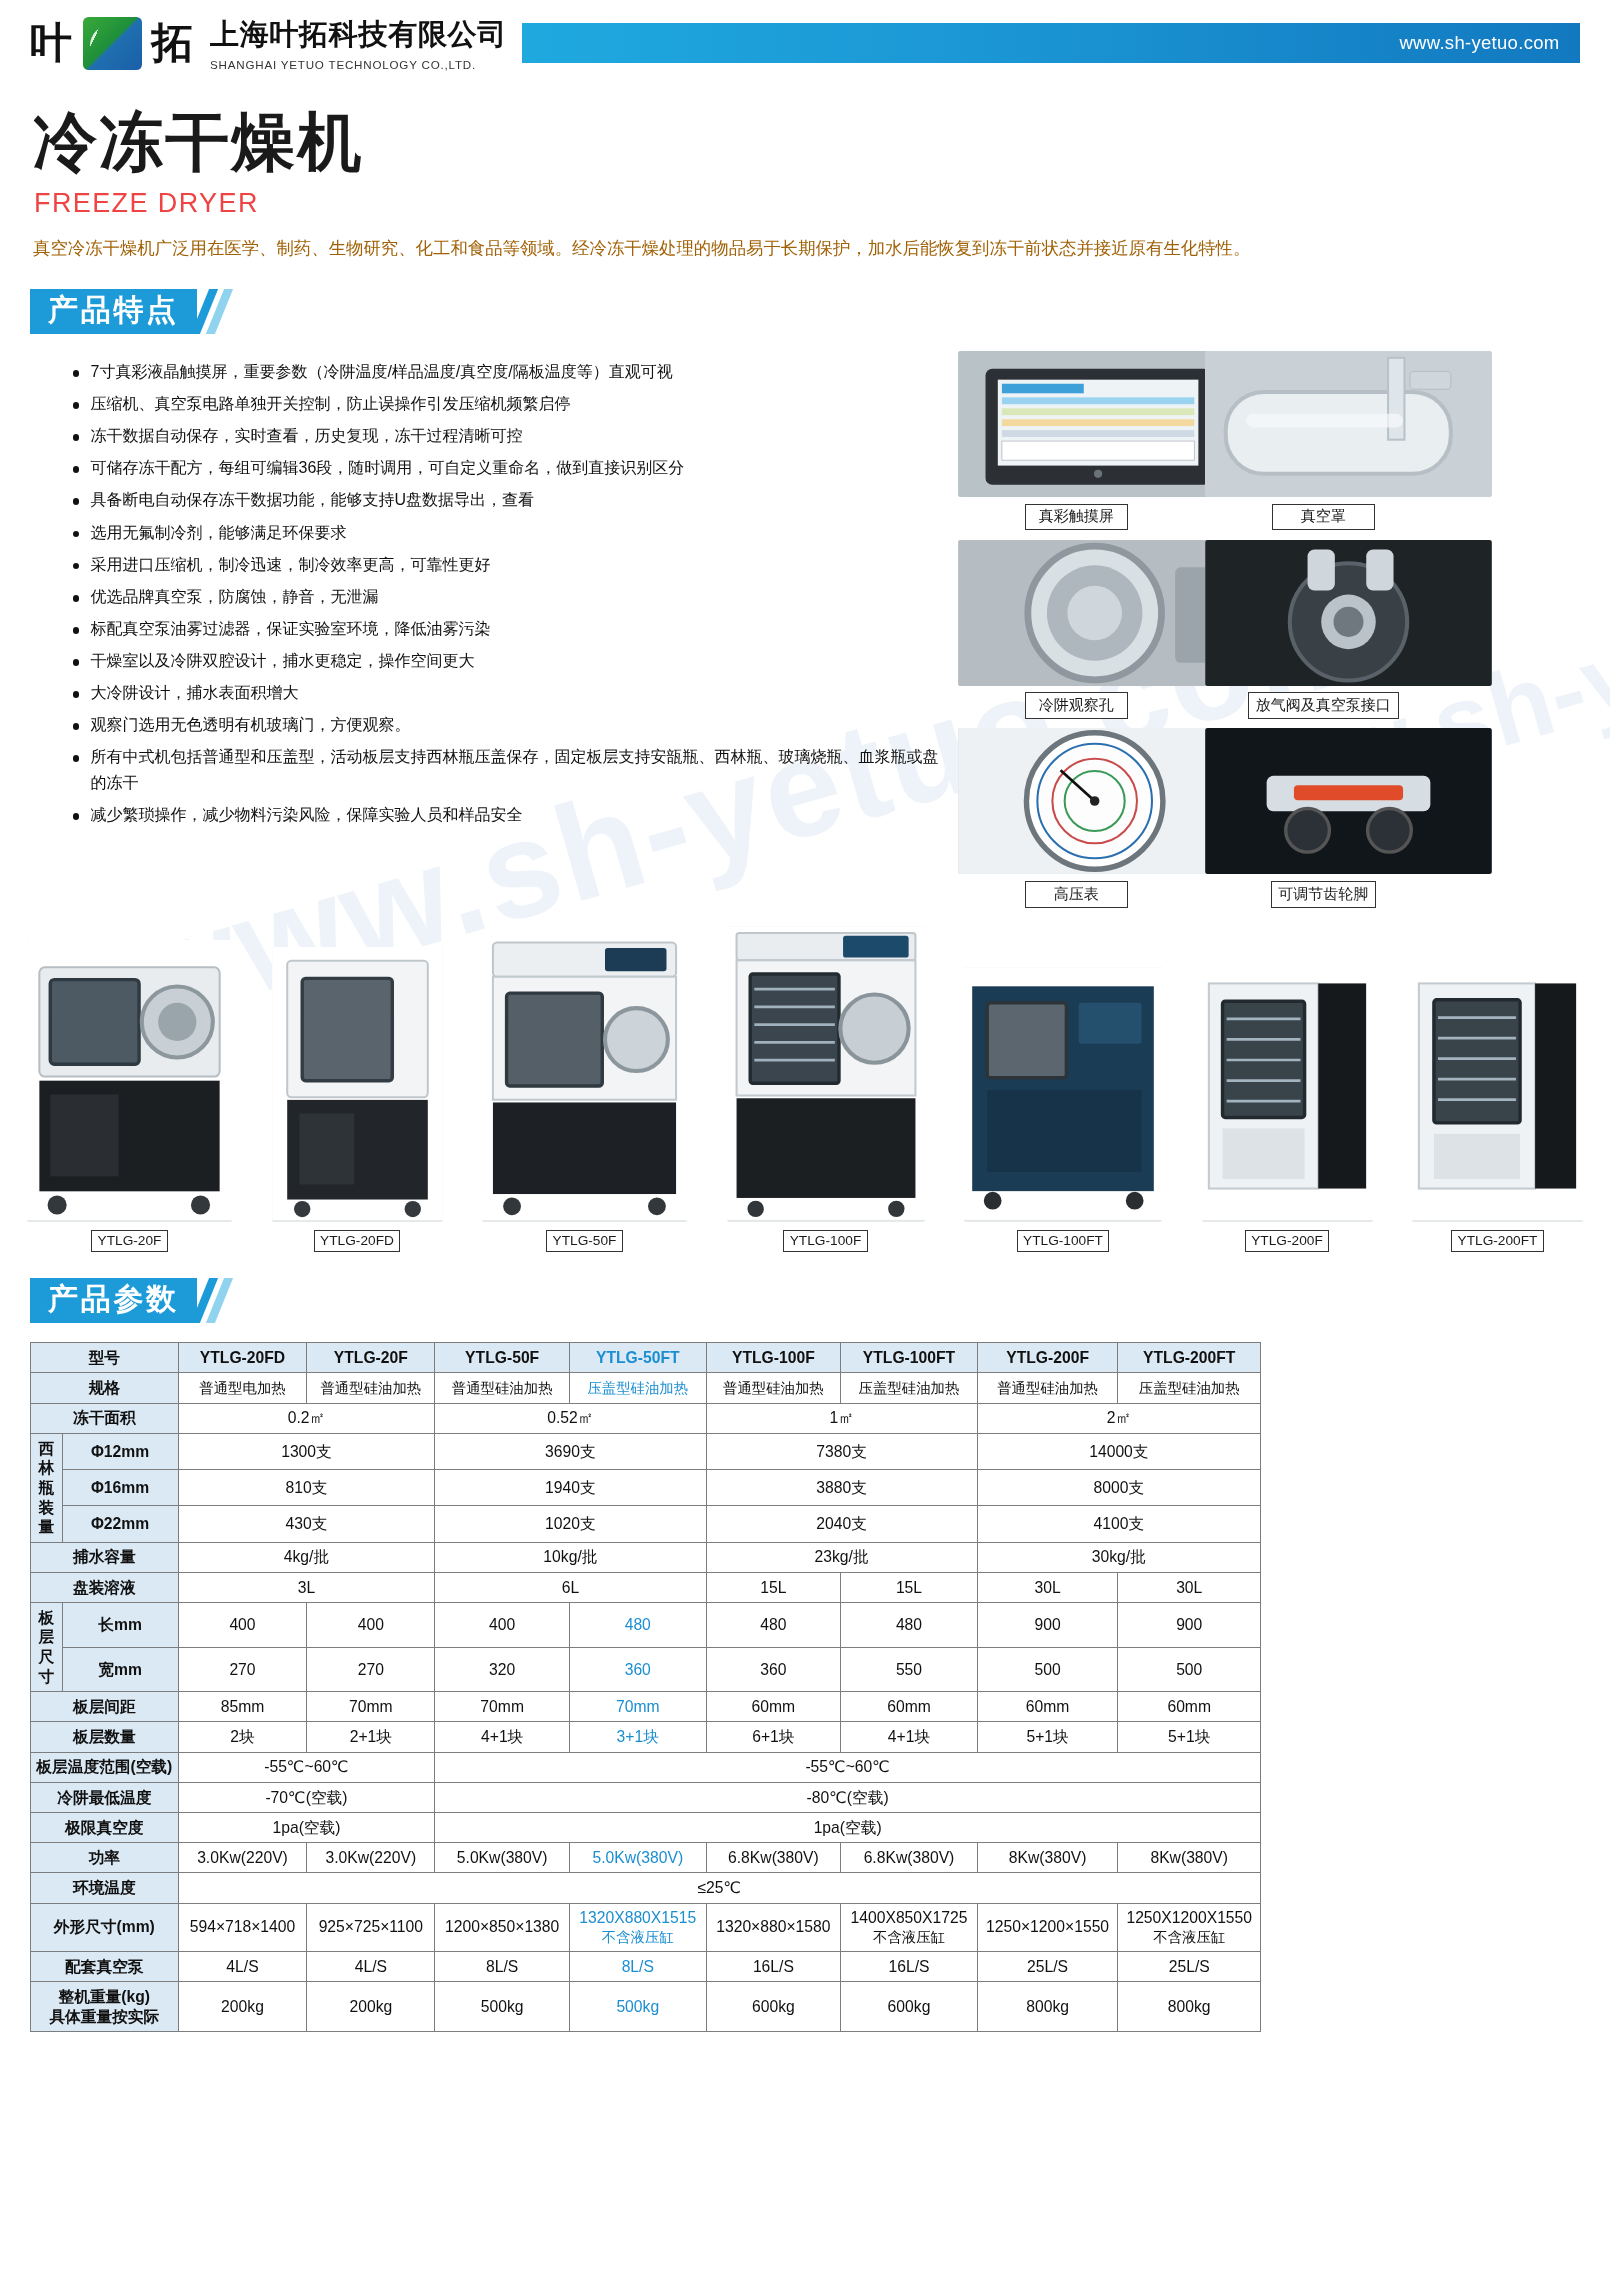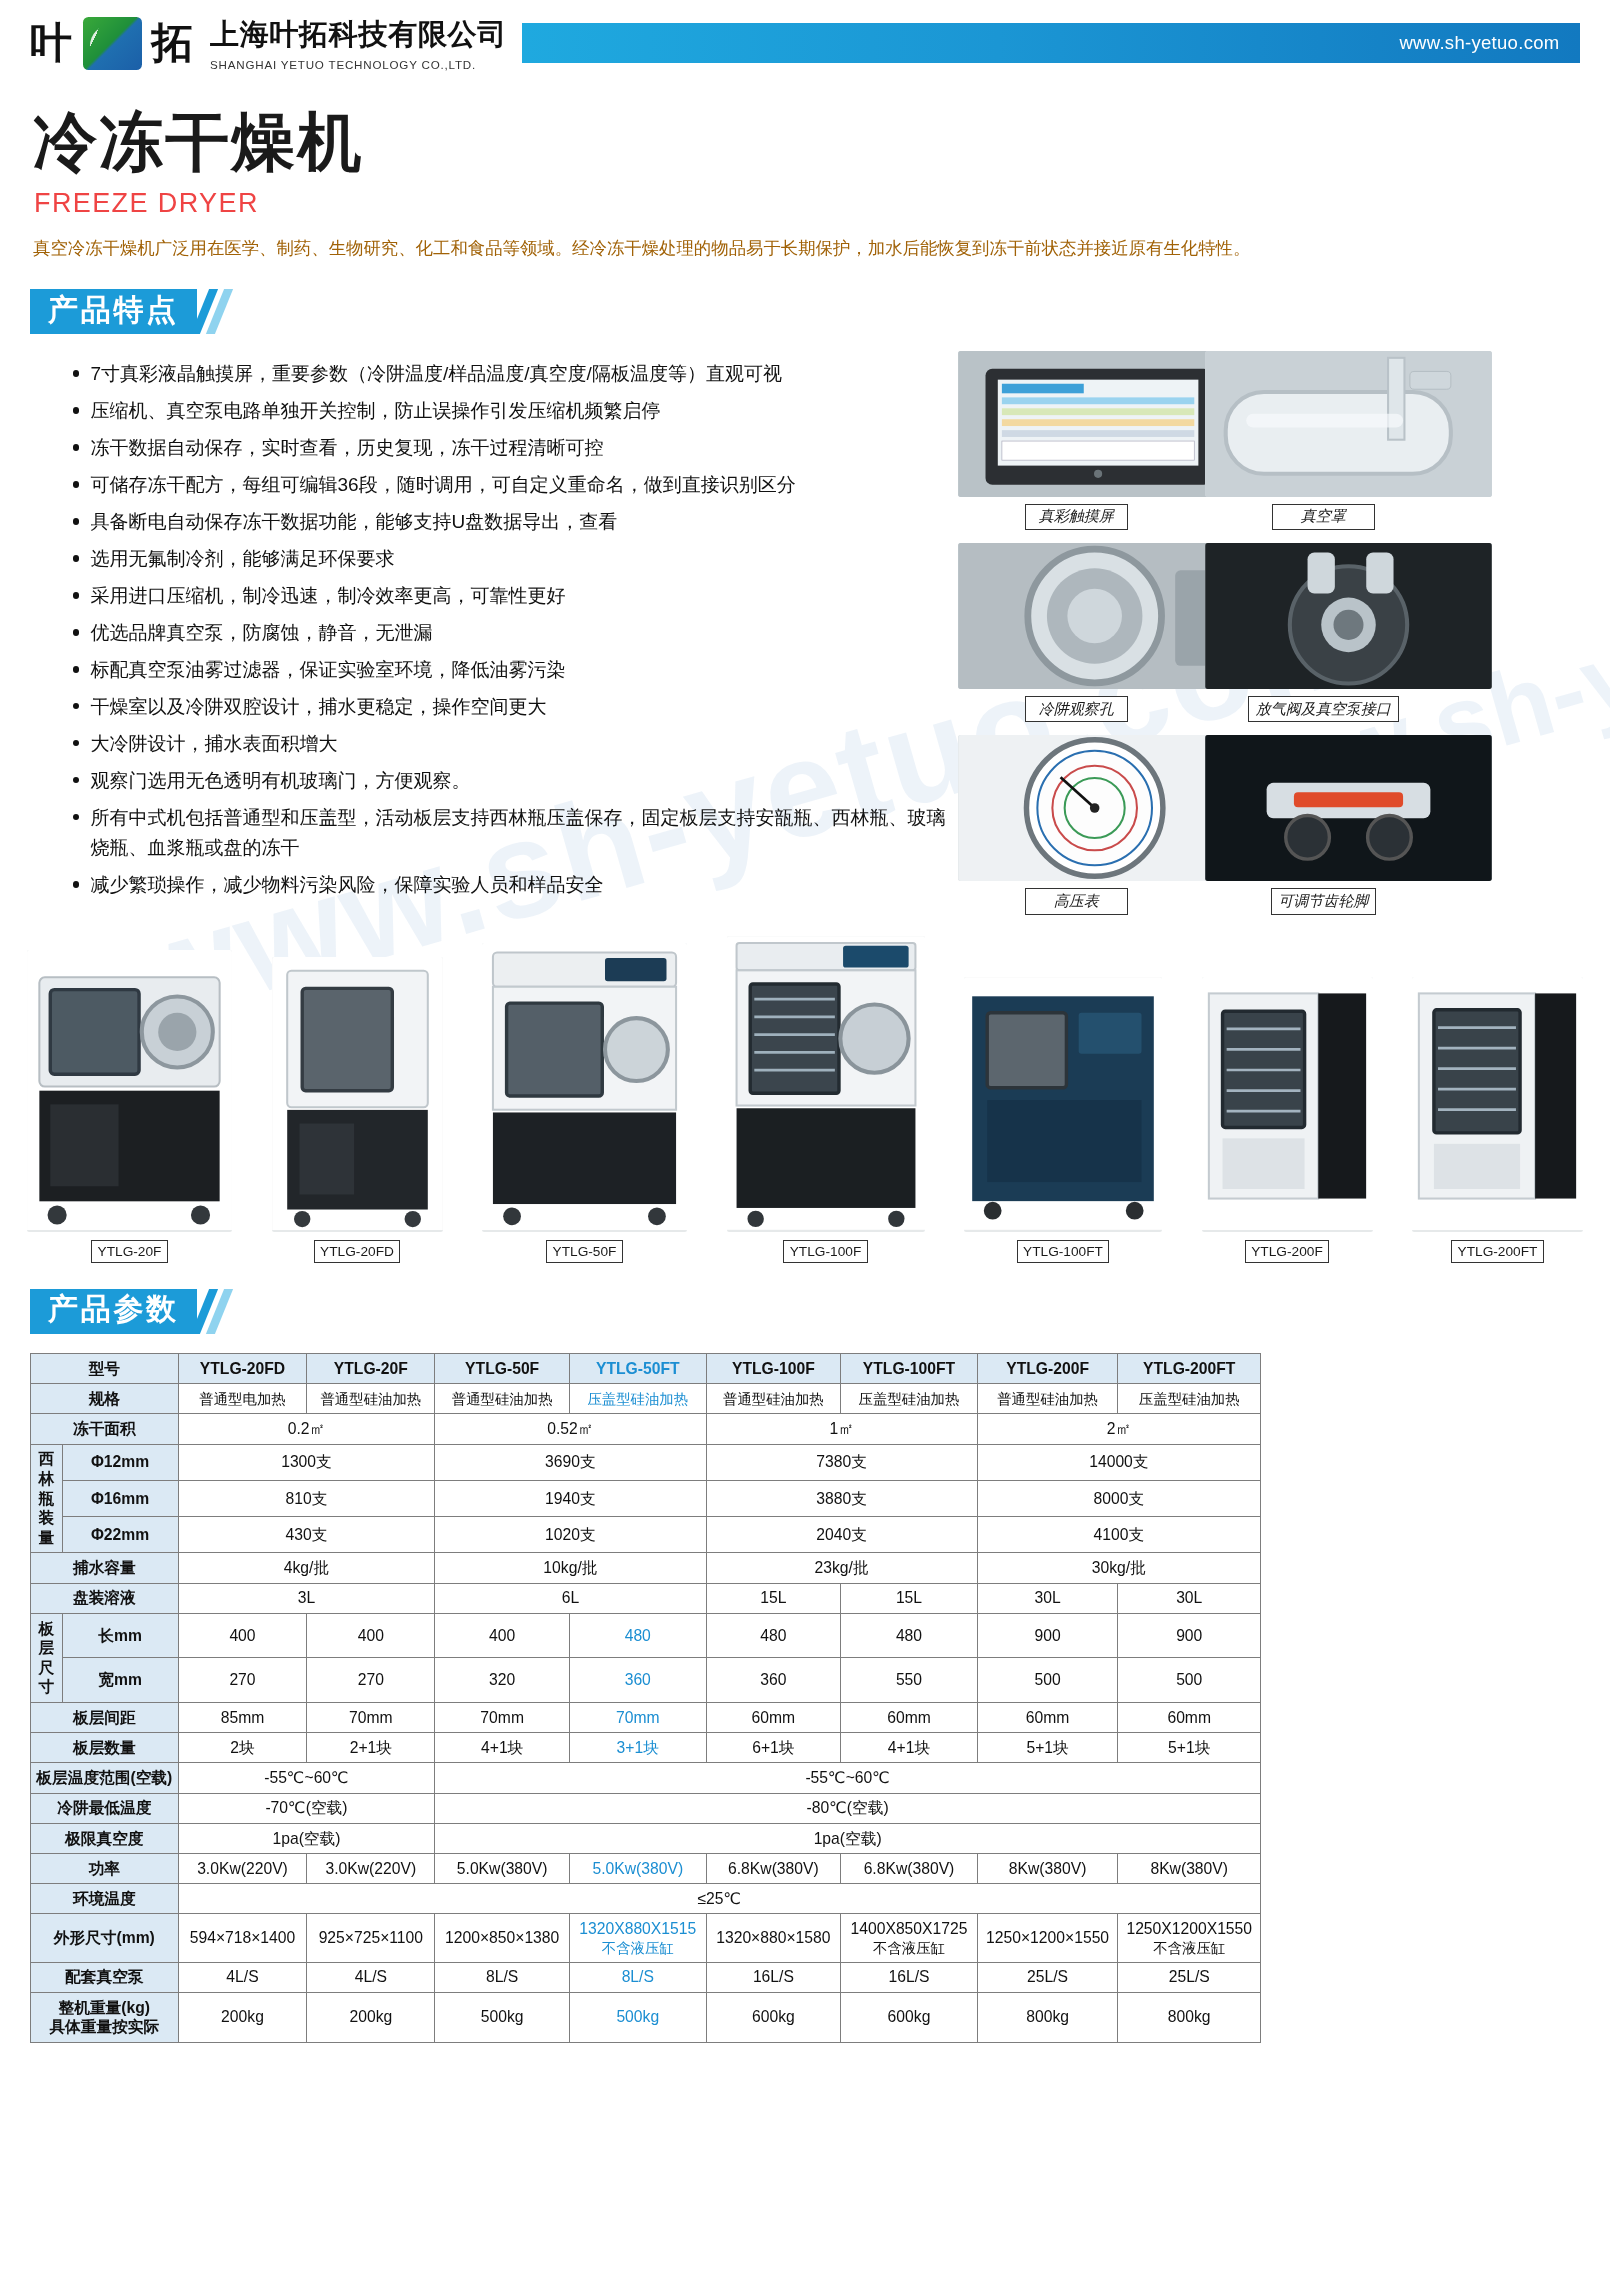--- a/index.html
+++ b/index.html
@@ -114,29 +114,29 @@
     content:""; position:absolute; top:0; height:100%; width:9px;
     background:#1c9bd8; transform: skewX(-22deg);
   }
   .sec-head .sl:before{ left: 2.7px; }
   .sec-head .sl:after{ left: 18px; background:#8fd3ef;}
 
   
   .feat-wrap { display:flex; padding: 0 30px; gap: 12.3px; position:relative; z-index:10;}
   .feat-list { width: 916px; }
   .feat-list li {
-    font-size: 19px; line-height: 1.62; margin-bottom: 6.2px; color:#111;
+    font-size: 16px; line-height: 1.62; margin-bottom: 6.2px; color:#111;
     list-style: none; position: relative; padding-left: 20.5px;
   }
   .feat-list li:before{
     content:""; position:absolute; left:2.7px; top:11px; width:6.8px; height:6.8px;
     background:#111; border-radius:50%;
   }
   .photo-col { flex: 1; display:flex; flex-wrap:wrap; gap: 9.6px 11px; padding-top: 2.7px;}
-  .photo-card { width: 236px; font-style: italic; }
+  .photo-card { width: 236px; }
   .photo-img {
     width: 287px; height: 146px; border-radius:2.7px; overflow:hidden; position:relative;
     background:#cfd6da;
   }
   .cap {
     margin: 6.8px auto 0 auto; border:0.7px solid #333; font-size:15px;
     padding: 2.7px 6.8px; text-align:center; width: max-content; min-width: 103px; background:#fff;
   }
 
   

